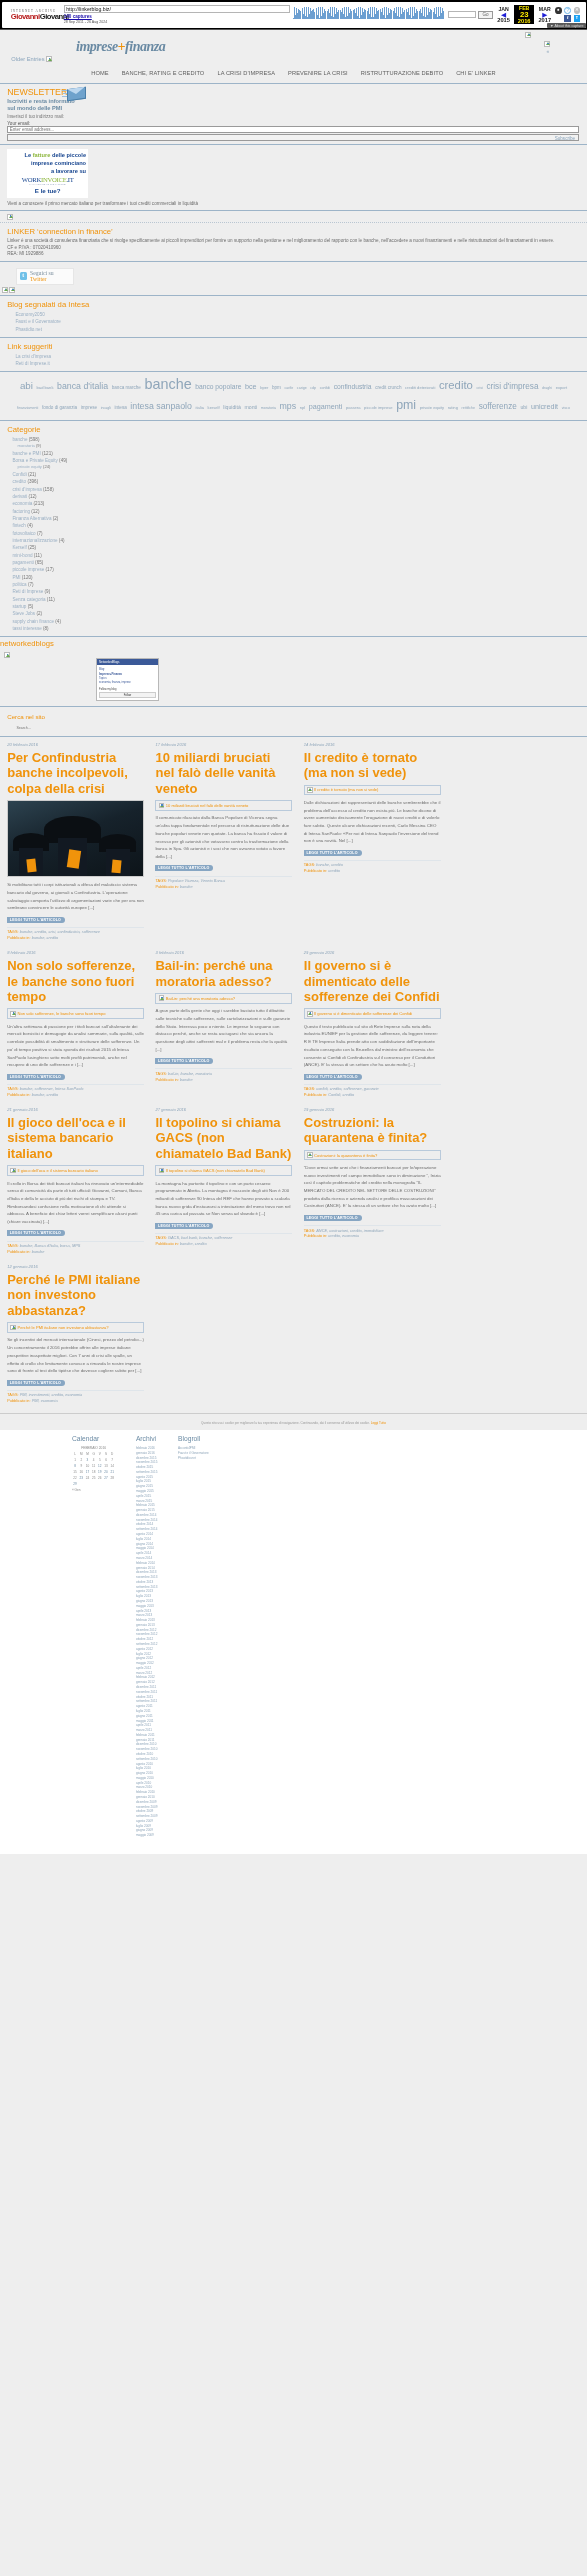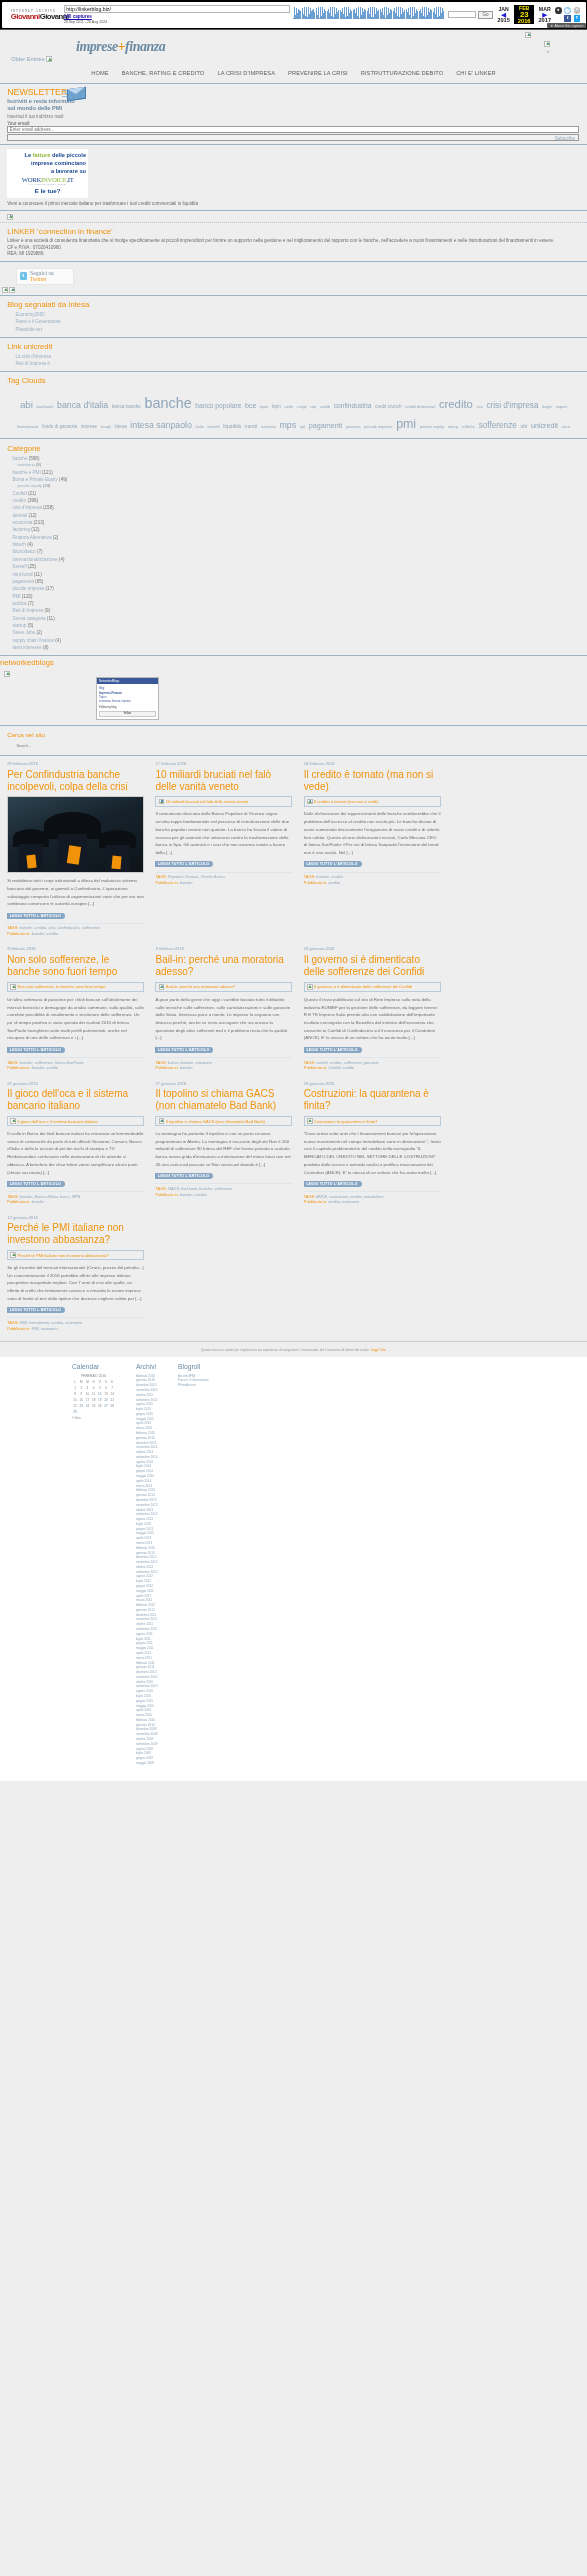--- a/index.html
+++ b/index.html
@@ -146,21 +146,21 @@
 
   .search-sec { padding:5.2px 7.2px; }
   .search-sec h3 { color:#f0930b; font-size:6.2px; margin:0 0 4.1px; font-weight:normal;}
   .search-in { margin-left:7.2px; width:103px; height:6.2px; border:0; background:transparent;
                font-size:3.6px; color:#9bb0c4; }
 
   
   .grid { padding:5.2px 7.2px 0; display:flex; flex-wrap:wrap; gap:0 11.3px; }
   .post { width:137px; margin-bottom:9.3px; }
   .post .date { font-style:italic; font-size:4.1px; color:#8fa6ba; margin-bottom:2.6px;}
-  .post h2 { margin:0 0 3.6px; color:#f0930b; font-size:10px; font-weight:normal; line-height:1.2; }
+  .post h2 { margin:0 0 3.6px; color:#f0930b; font-size:13px; font-weight:bold; line-height:1.2; }
   .post .thumbbox { border:0.5px solid #b9cadb; padding:1.5px 2.1px; margin-bottom:3.6px;
                     font-size:4.1px; color:#f0930b; display:flex; align-items:center; gap:1.5px;}
   .post .excerpt { font-size:4.4px; line-height:1.75; color:#6d6d6d; margin:0 0 4.6px; }
   .post .photo { width:100%; height:77px; margin-bottom:4.1px; border:0.5px solid #ccc;
                  background:linear-gradient(160deg,#2d4350 0%,#16222b 45%,#0d1419 100%);
                  position:relative; overflow:hidden;}
   .post .photo .umb { position:absolute; background:#0b0f13; border-radius:50% 50% 0 0; }
   .post .photo .fig { position:absolute; background:#121922; }
   .post .photo .fold { position:absolute; background:#f0930b; }
   .readbtn { position:relative; height:6.7px; margin-bottom:3.6px; }
@@ -476,32 +476,29 @@
     <ul>
       <li>Economy2050</li>
       <li>Faust e il Governatore</li>
       <li>Phastidio.net</li>
     </ul>
   </div>
 
   <hr class="hr-blue">
 
   <div class="sec">
-    <h3>Link unicredit</h3>
+    <h3>Link suggeriti</h3>
     <ul>
       <li>La crisi d’impresa</li>
       <li>Reti di Imprese.it</li>
     </ul>
   </div>
 
   <hr class="hr-blue">
 
-  <div class="sec">
-    <h3>Tag Clouds</h3>
-  </div>
   <div class="tagcloud" id="tagcloud"><a style="font-size: 9.8px;">abi</a> <a style="font-size: 4.1px;">bad bank</a> <a style="font-size: 8.8px;">banca d'italia</a> <a style="font-size: 4.6px;">banca marche</a> <a style="font-size: 14.4px;">banche</a> <a style="font-size: 6.7px;">banco popolare</a> <a style="font-size: 7.2px;">bce</a> <a style="font-size: 4.1px;">bper</a> <a style="font-size: 4.6px;">bpm</a> <a style="font-size: 3.6px;">carife</a> <a style="font-size: 3.6px;">carige</a> <a style="font-size: 3.6px;">cdp</a> <a style="font-size: 3.6px;">confidi</a> <a style="font-size: 6.7px;">confindustria</a> <a style="font-size: 4.6px;">credit crunch</a> <a style="font-size: 4.1px;">crediti deteriorati</a> <a style="font-size: 11.3px;">credito</a> <a style="font-size: 3.6px;">crisi</a> <a style="font-size: 8.2px;">crisi d'impresa</a> <a style="font-size: 3.6px;">draghi</a> <a style="font-size: 4.1px;">export</a> <a style="font-size: 3.6px;">finanziamenti</a> <a style="font-size: 4.6px;">fondo di garanzia</a> <a style="font-size: 4.6px;">imprese</a> <a style="font-size: 3.6px;">incagli</a> <a style="font-size: 4.6px;">intesa</a> <a style="font-size: 8.8px;">intesa sanpaolo</a> <a style="font-size: 4.1px;">italia</a> <a style="font-size: 4.1px;">kerself</a> <a style="font-size: 5.2px;">liquidità</a> <a style="font-size: 5.2px;">monti</a> <a style="font-size: 3.6px;">moratoria</a> <a style="font-size: 8.8px;">mps</a> <a style="font-size: 4.1px;">npl</a> <a style="font-size: 7.2px;">pagamenti</a> <a style="font-size: 4.1px;">passera</a> <a style="font-size: 4.1px;">piccole imprese</a> <a style="font-size: 12.4px;">pmi</a> <a style="font-size: 4.1px;">private equity</a> <a style="font-size: 4.1px;">rating</a> <a style="font-size: 3.6px;">rettifiche</a> <a style="font-size: 8.2px;">sofferenze</a> <a style="font-size: 5.2px;">ubi</a> <a style="font-size: 7.2px;">unicredit</a> <a style="font-size: 3.6px;">visco</a> </div>
 
   <hr class="hr-blue">
 
   <div class="sec cats">
     <h3>Categorie</h3>
     <ul id="catlist">
         <li class=""><span>banche</span> <span class="cnt">(598)</span></li>
         <li class="sub"><span>moratoria</span> <span class="cnt">(9)</span></li>
         <li class=""><span>banche e PMI</span> <span class="cnt">(121)</span></li>

